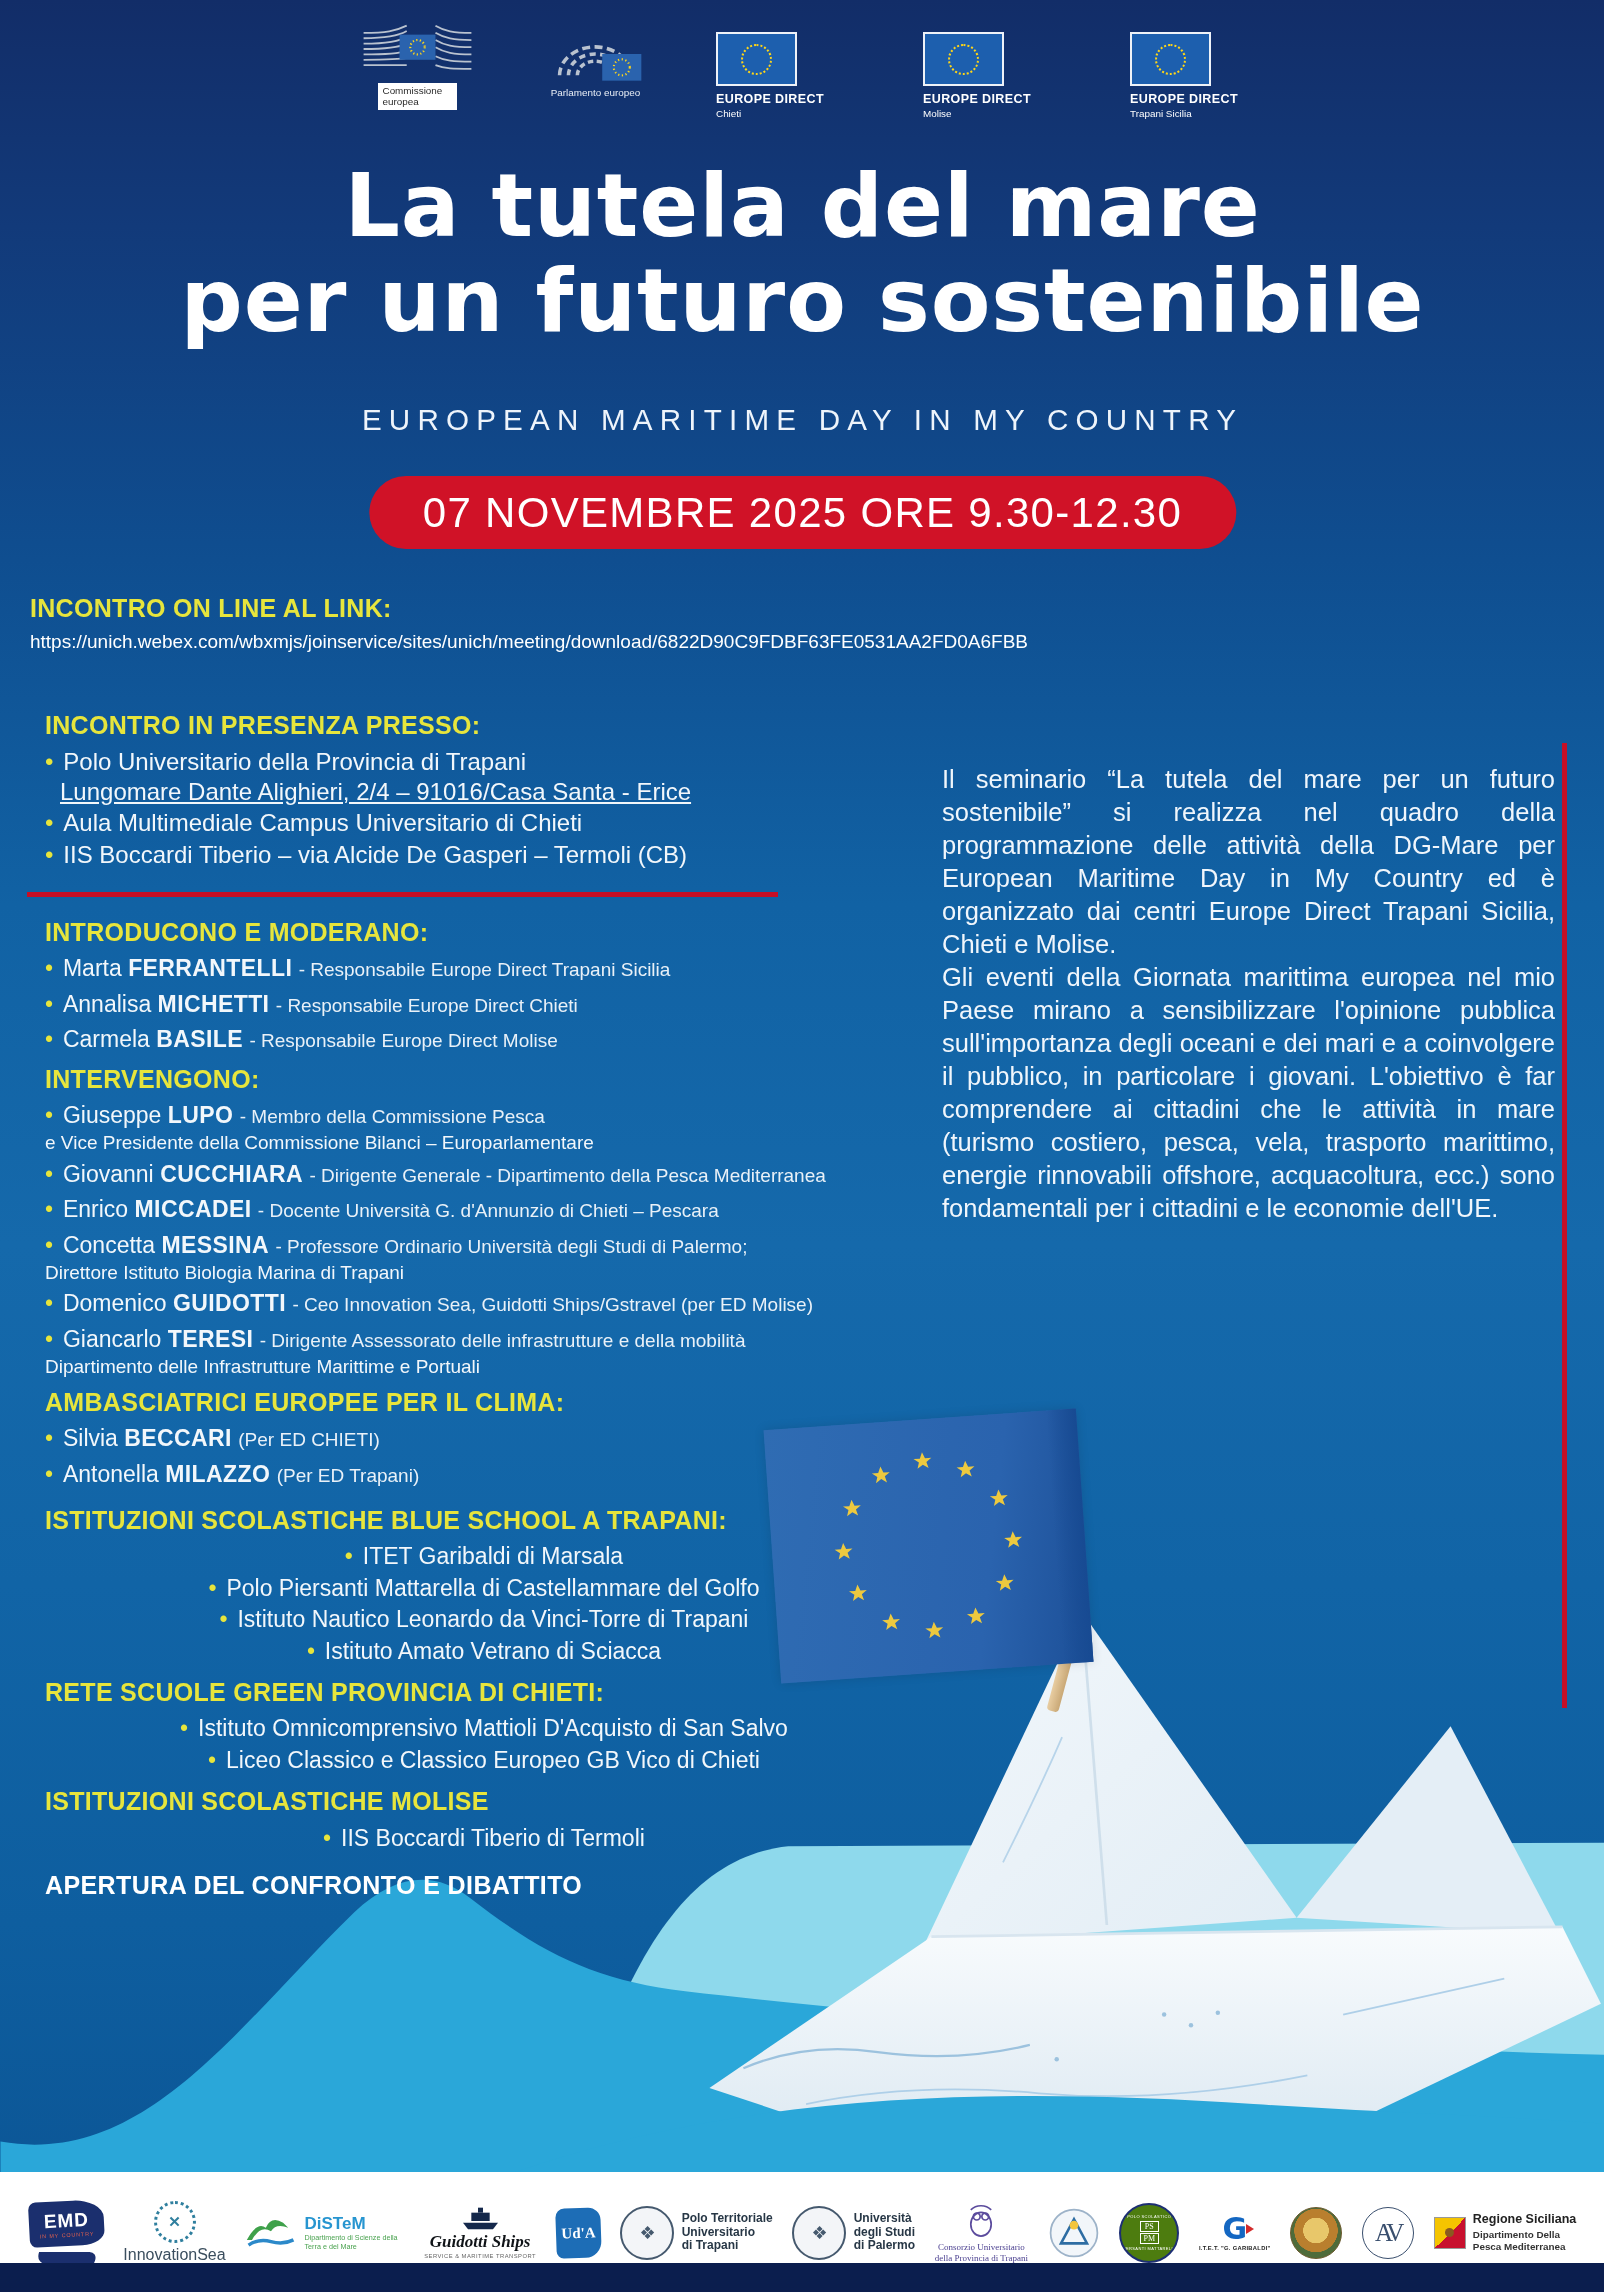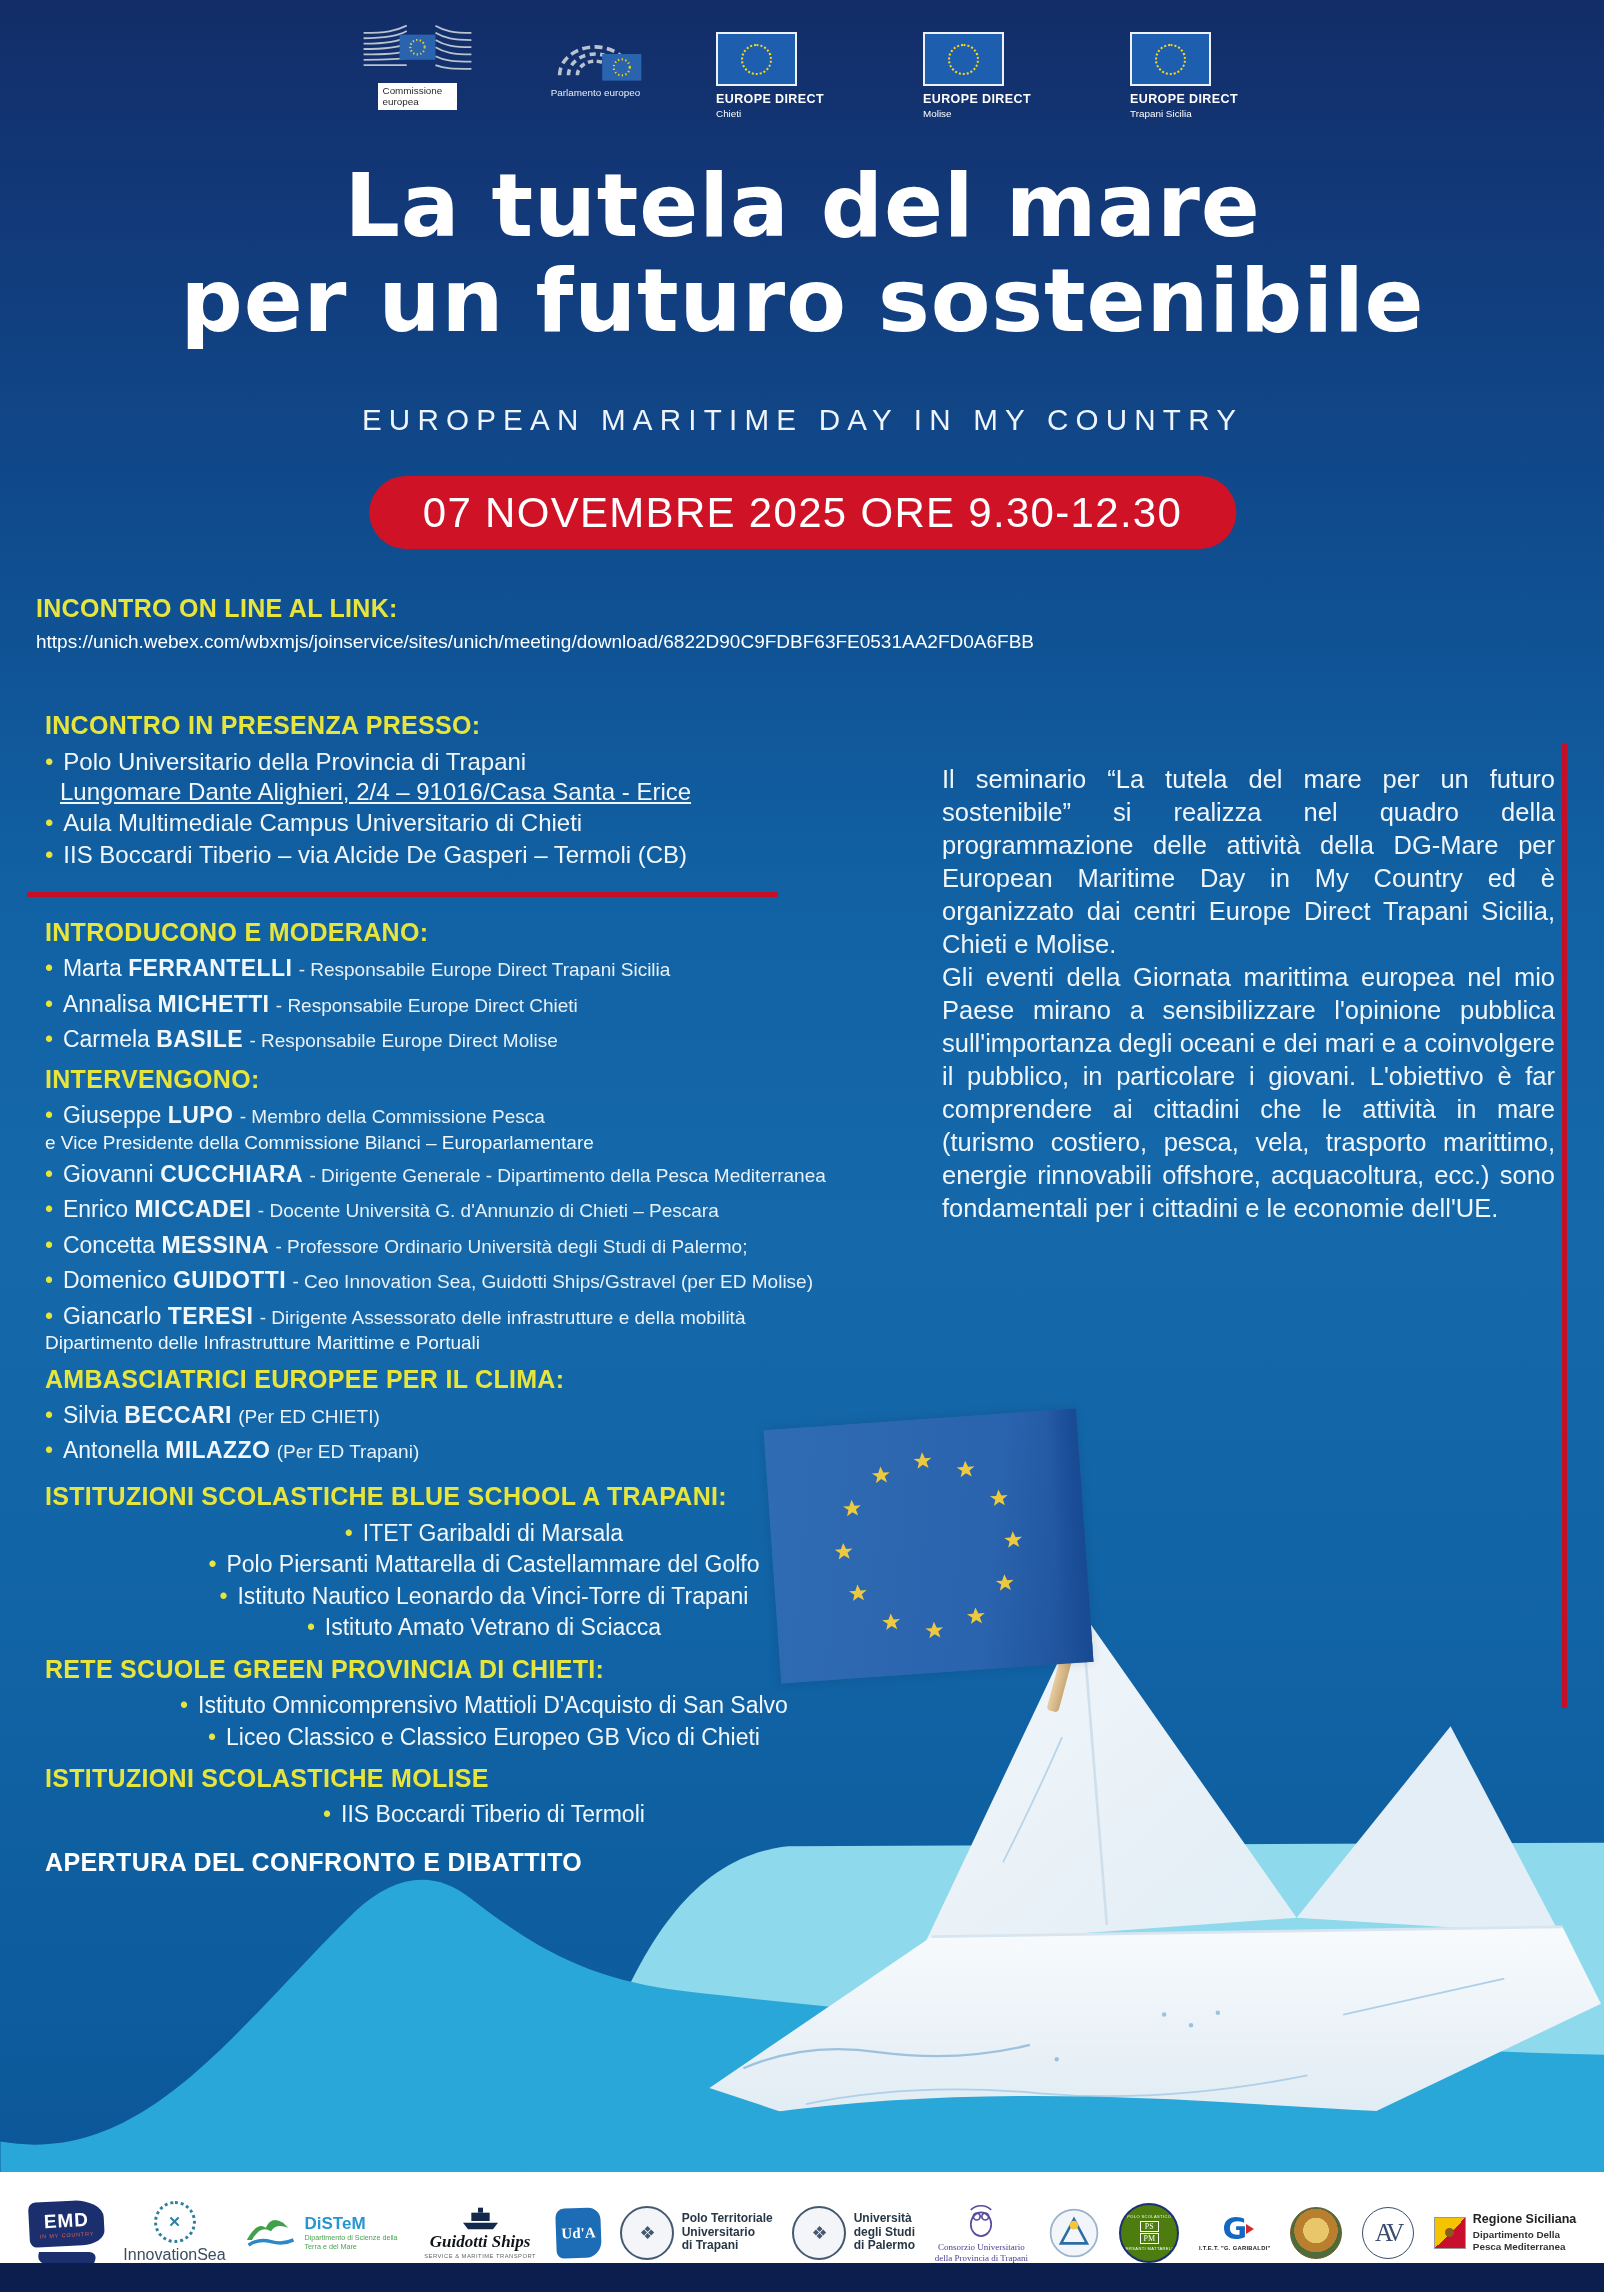--- a/index.html
+++ b/index.html
@@ -18,21 +18,21 @@
   .edring{width:27px;height:27px;border:2.7px dotted #ffd617;border-radius:50%;}
   .edtitle{color:#fff;font-weight:700;font-size:12.5px;letter-spacing:0.4px;margin-top:5.4px;}
   .edcity{color:#fff;font-size:9.9px;margin-top:2.7px;}
   
   .title{position:absolute;left:0;top:159px;width:100%;text-align:center;color:#fff;
     font-family:"DejaVu Sans","Liberation Sans",sans-serif;font-weight:800;font-size:87px;line-height:95px;letter-spacing:0.9px;z-index:5;}
   .subtitle{position:absolute;left:0;top:403px;width:100%;text-align:center;color:#eef4fb;font-size:29.6px;letter-spacing:7.2px;font-weight:500;z-index:5;}
   .date-pill{position:absolute;top:476px;left:50%;transform:translateX(-50%);background:#d01227;color:#fff;
     font-size:42px;font-weight:500;letter-spacing:1.3px;line-height:73px;height:73px;padding:0 54px;border-radius:37px;white-space:nowrap;z-index:5;}
   
-  .online{position:absolute;left:36px;top:593px;z-index:5;}
+  .online{position:absolute;left:30px;top:593px;z-index:5;}
   .yellow-heading{color:#e7e53c;font-size:25px;font-weight:600;letter-spacing:0.3px;line-height:30px;margin:0;}
   .online-url{color:#fff;font-size:19px;margin-top:8px;display:block;text-decoration:none;}
   
   .left-col{position:absolute;left:45px;top:710px;width:878px;z-index:5;color:#f2f7fb;}
   .sec-heading{color:#e7e53c;font-size:25px;font-weight:600;letter-spacing:0.3px;line-height:30px;margin-bottom:7.2px;}
   .bullet{color:#e7e53c;margin-right:9.9px;}
   .ip-item{margin-bottom:1.8px;}
   .ip-line{font-size:24px;line-height:29.6px;}
   .ip-line2{font-size:24px;line-height:29.6px;margin-left:15px;text-decoration:underline;}
   .ip-line2:empty{display:none;}
@@ -243,20 +243,21 @@
 
           </div>
 
           <div class="pitem">
             <div class="pline"><span class="bullet">•</span><span>Enrico</span> <span class="pname">MICCADEI</span> <span class="pdesc">- Docente Università G. d'Annunzio di Chieti – Pescara</span></div>
 
           </div>
 
           <div class="pitem">
             <div class="pline"><span class="bullet">•</span><span>Concetta</span> <span class="pname">MESSINA</span> <span class="pdesc">- Professore Ordinario Università degli Studi di Palermo;</span></div>
+            <div class="pline2">Direttore Istituto Biologia Marina di Trapani</div>
           </div>
 
           <div class="pitem">
             <div class="pline"><span class="bullet">•</span><span>Domenico</span> <span class="pname">GUIDOTTI</span> <span class="pdesc">- Ceo Innovation Sea, Guidotti Ships/Gstravel (per ED Molise)</span></div>
 
           </div>
 
           <div class="pitem">
             <div class="pline"><span class="bullet">•</span><span>Giancarlo</span> <span class="pname">TERESI</span> <span class="pdesc">- Dirigente Assessorato delle infrastrutture e della mobilità</span></div>
             <div class="pline2">Dipartimento delle Infrastrutture Marittime e Portuali</div>

